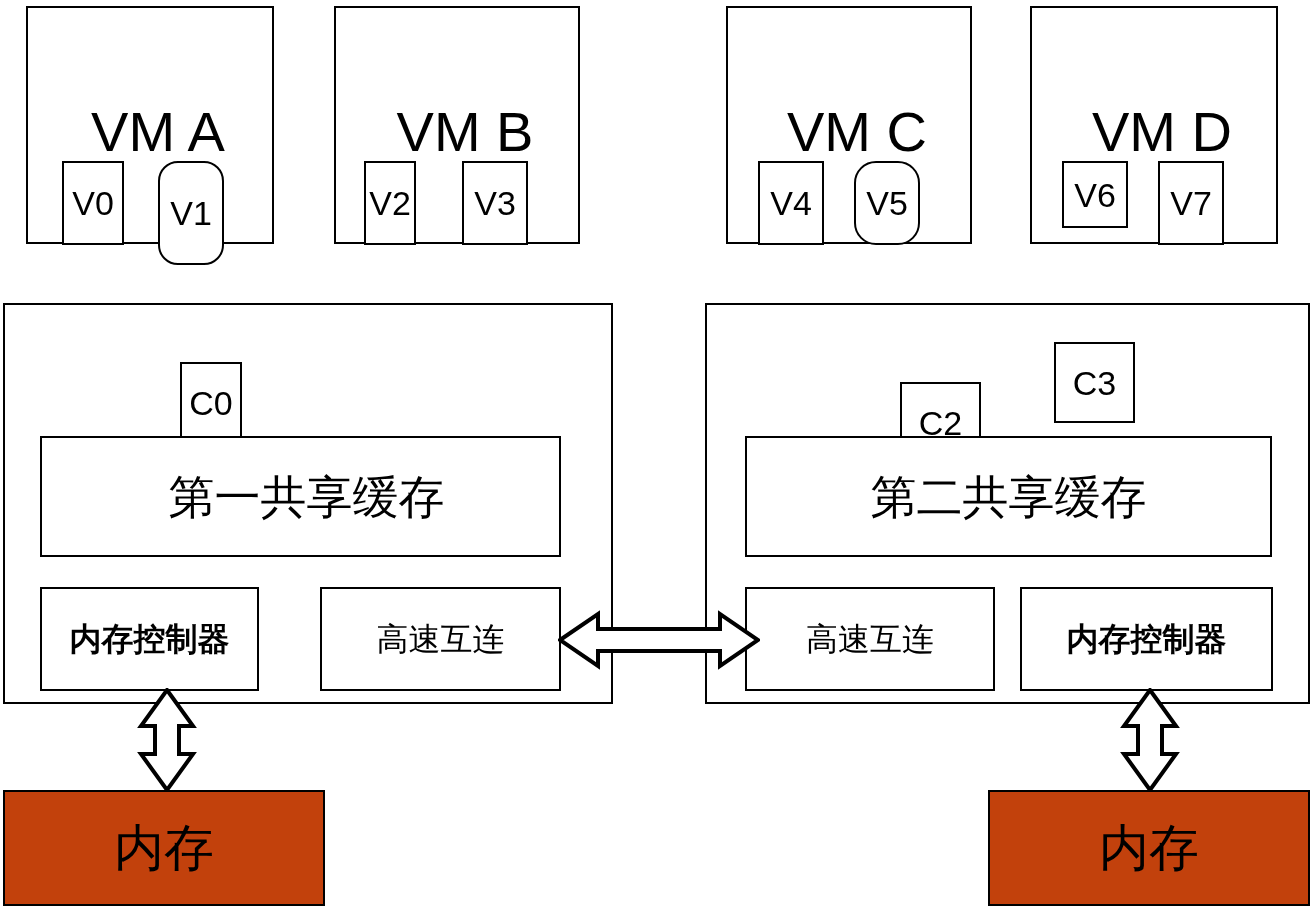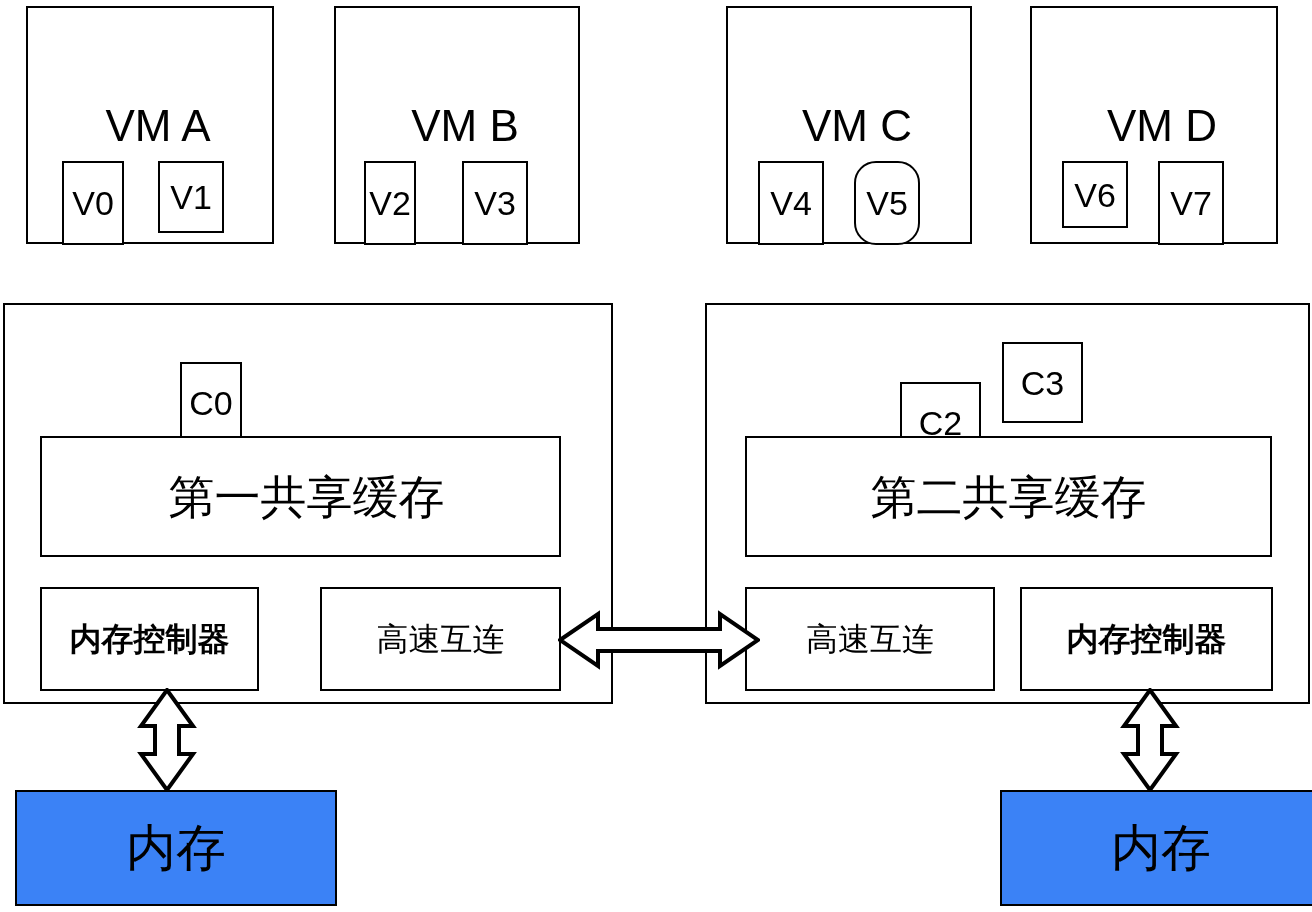--- a/index.html
+++ b/index.html
@@ -26,21 +26,21 @@
   }
   
   .vm-box {
     background: #ffffff;
   }
   .vm-label {
     position: absolute;
     left: 0;
     right: 0;
     text-align: center;
-    font-size: 44px;
+    font-size: 56px;
     line-height: 1;
     letter-spacing: 0px;
     white-space: nowrap;
     padding-left: 16px;
   }
   
   .v-box {
     background: #ffffff;
     display: flex;
     align-items: center;
@@ -87,25 +87,24 @@
   }
   .unit-label {
     font-size: 32px;
     line-height: 1;
     font-family: "DejaVu Sans", "Liberation Sans", sans-serif;
     white-space: nowrap;
   }
   .unit-label.bold { font-weight: bold; }
   
   .mem-box {
-    background: #3b82f6;
-    display: flex;
-    align-items: center;
-    justify-content: center;
-    margin-left: 12px;
+    background: #c2410c;
+    display: flex;
+    align-items: center;
+    justify-content: center;
   }
   .mem-label {
     font-size: 50px;
     line-height: 1;
     font-family: "DejaVu Sans", "Liberation Sans", sans-serif;
     white-space: nowrap;
   }
   
   .arrow {
     position: absolute;
@@ -116,21 +115,21 @@
 <body>
 
 <div id="canvas">
 
   <div class="box vm-box" style="left:26px; top:6px; width:248px; height:238px;">
     <div class="vm-label" style="top:96px;">VM A</div>
   </div>
   <div class="box v-box" style="left:62px; top:161px; width:62px; height:84px;">
     <span class="v-label">V0</span>
   </div>
-  <div class="box v-box" style="left:158px; top:161px; width:66px; height:72px;">
+  <div class="box v-box" style="left:158px; top:161px; width:66px; height:104px;border-radius:20px;">
     <span class="v-label">V1</span>
   </div>
 
   <div class="box vm-box" style="left:334px; top:6px; width:246px; height:238px;">
     <div class="vm-label" style="top:96px;">VM B</div>
   </div>
   <div class="box v-box" style="left:364px; top:161px; width:52px; height:84px;">
     <span class="v-label">V2</span>
   </div>
   <div class="box v-box" style="left:462px; top:161px; width:66px; height:84px;">
@@ -172,21 +171,21 @@
   </div>
   <div class="box unit-box" style="left:320px; top:587px; width:241px; height:104px;">
     <span class="unit-label">高速互连</span>
   </div>
 
   <div class="box socket" style="left:705px; top:303px; width:605px; height:401px;"></div>
 
   <div class="box c-box" style="left:900px; top:342px; width:81px; height:81px;margin-top:40px;">
     <span class="c-label">C2</span>
   </div>
-  <div class="box c-box" style="left:1002px; top:342px; width:81px; height:81px;">
+  <div class="box c-box" style="left:1054px; top:342px; width:81px; height:81px;">
     <span class="c-label">C3</span>
   </div>
 
   <div class="box cache-box" style="left:745px; top:436px; width:527px; height:121px;">
     <span class="cache-label">第二共享缓存</span>
   </div>
 
   <div class="box unit-box" style="left:745px; top:587px; width:250px; height:104px;">
     <span class="unit-label">高速互连</span>
   </div>

